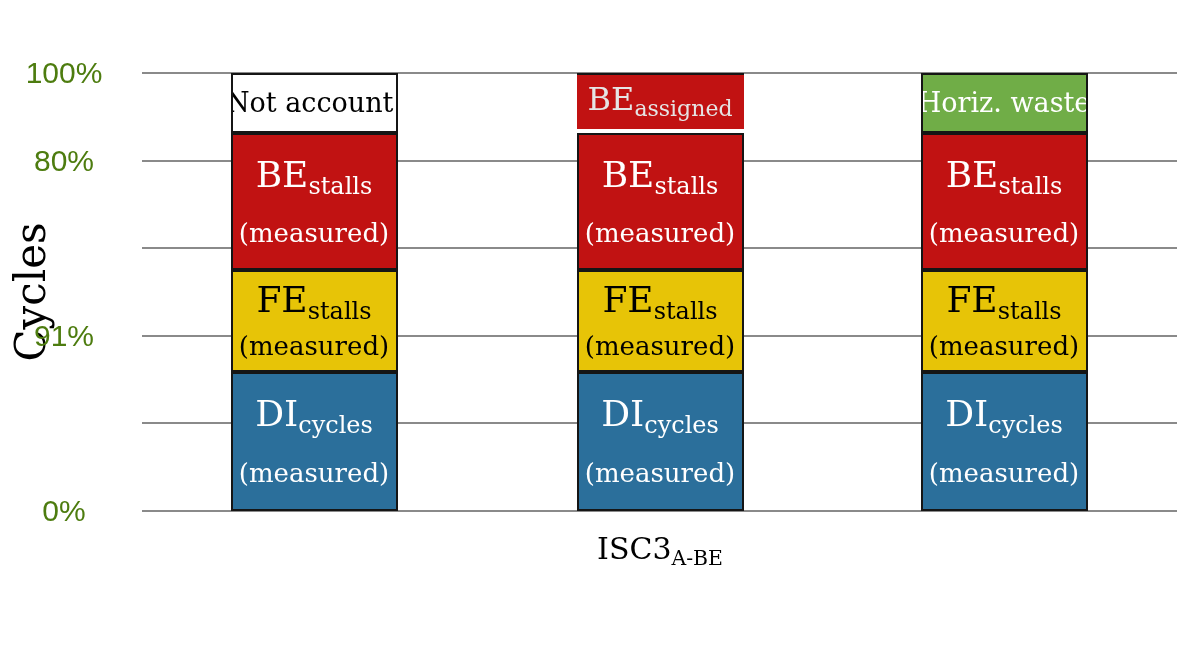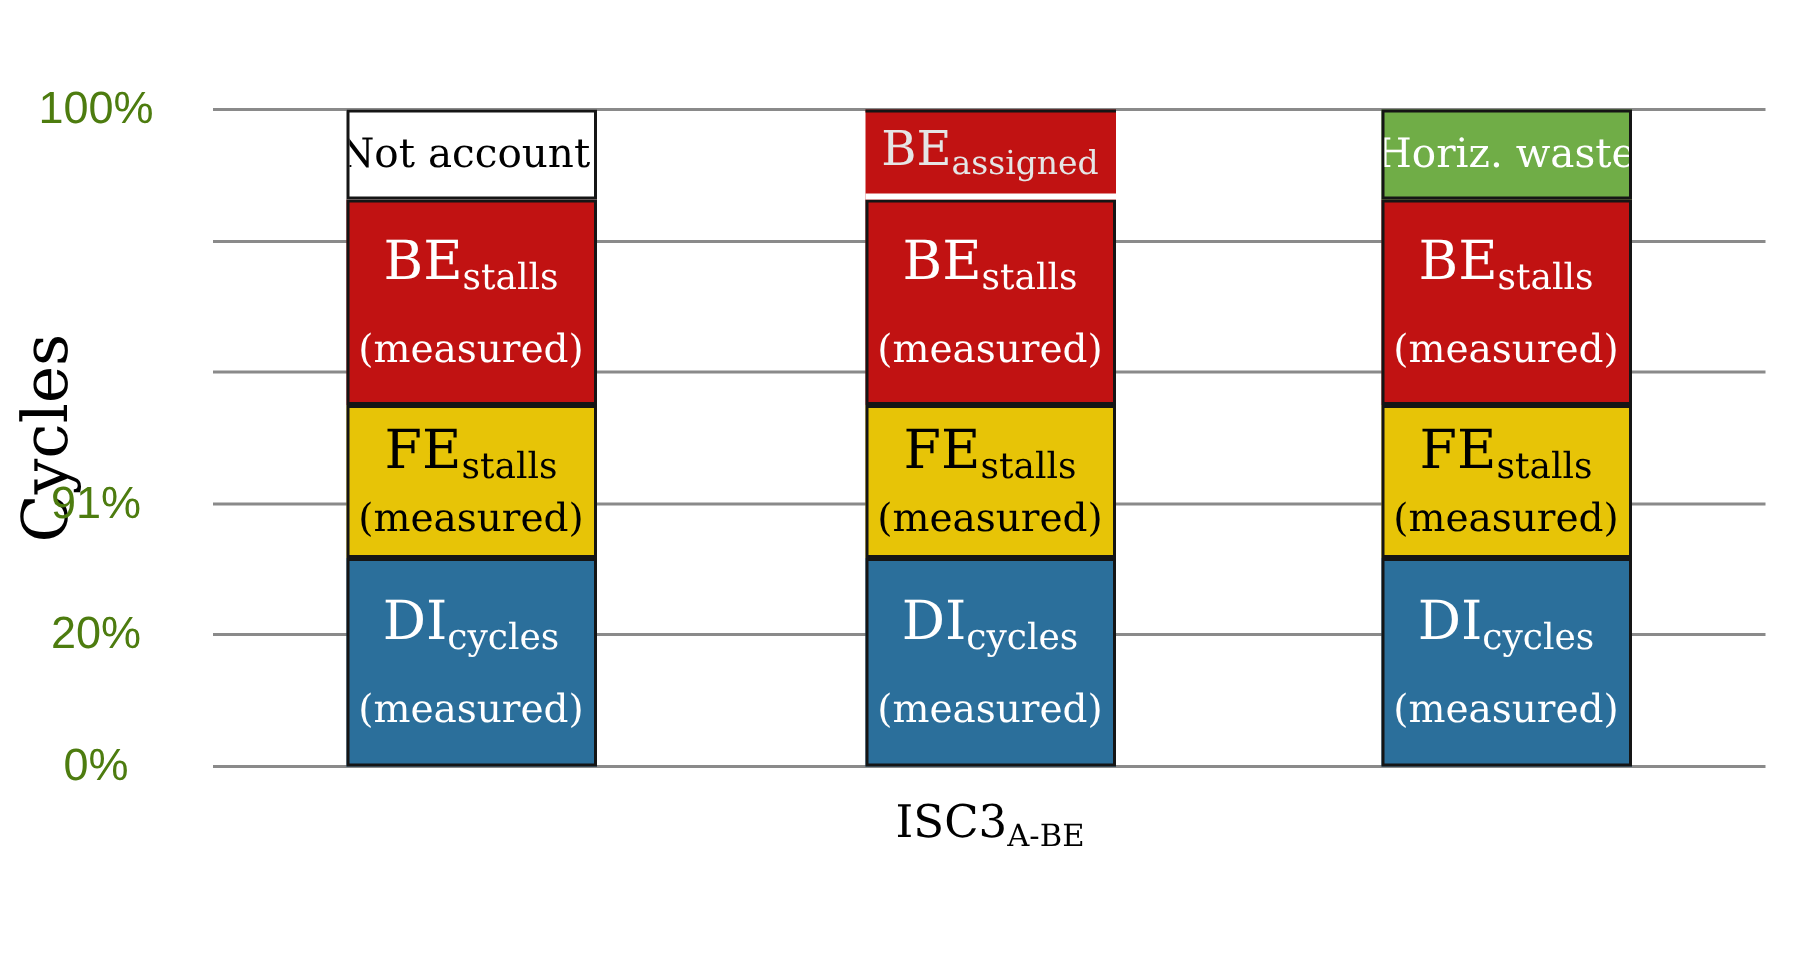--- a/index.html
+++ b/index.html
@@ -68,25 +68,25 @@
 </style>
 </head>
 <body>
 
 <div class="stage">
   <div class="ylabel">Cycles</div>
   <div class="layer" id="plot">
       <div class="gridline" style="left: 142px; width: 1035px; top: 510px; background: rgb(138, 138, 138);"></div>
       <div class="ytick" style="top: 493px;">0%</div>
       <div class="gridline" style="left: 142px; width: 1035px; top: 422.4px; background: rgb(138, 138, 138);"></div>
-      <div class="ytick" style="top: 405.4px;">20%</div>
       <div class="gridline" style="left: 142px; width: 1035px; top: 334.8px; background: rgb(138, 138, 138);"></div>
       <div class="ytick" style="top: 317.8px;">91%</div>
       <div class="gridline" style="left: 142px; width: 1035px; top: 247.2px; background: rgb(138, 138, 138);"></div>
       <div class="gridline" style="left: 142px; width: 1035px; top: 159.6px; background: rgb(138, 138, 138);"></div>
+      <div class="ytick" style="top: 142.6px;">80%</div>
       <div class="gridline" style="left: 142px; width: 1035px; top: 72px; background: rgb(138, 138, 138);"></div>
       <div class="ytick" style="top: 55px;">100%</div>
       <div>
         <div class="bar-seg seg-boxed" style="left: 230.5px; width: 167px; top: 371.716px; height: 139.284px; background: rgb(43, 111, 155); color: rgb(255, 255, 255);">
           <div class="seg-main" style="font-size: 36px;"><span>DI</span><span class="sub" style="font-size: 24px;">cycles</span></div>
           <div class="seg-note">(measured)</div>
         </div>
         <div class="bar-seg seg-boxed" style="left: 230.5px; width: 167px; top: 270.1px; height: 101.616px; background: rgb(231, 196, 7); color: rgb(0, 0, 0);">
           <div class="seg-main" style="font-size: 36px;"><span>FE</span><span class="sub" style="font-size: 24px;">stalls</span></div>
           <div class="seg-note">(measured)</div>

